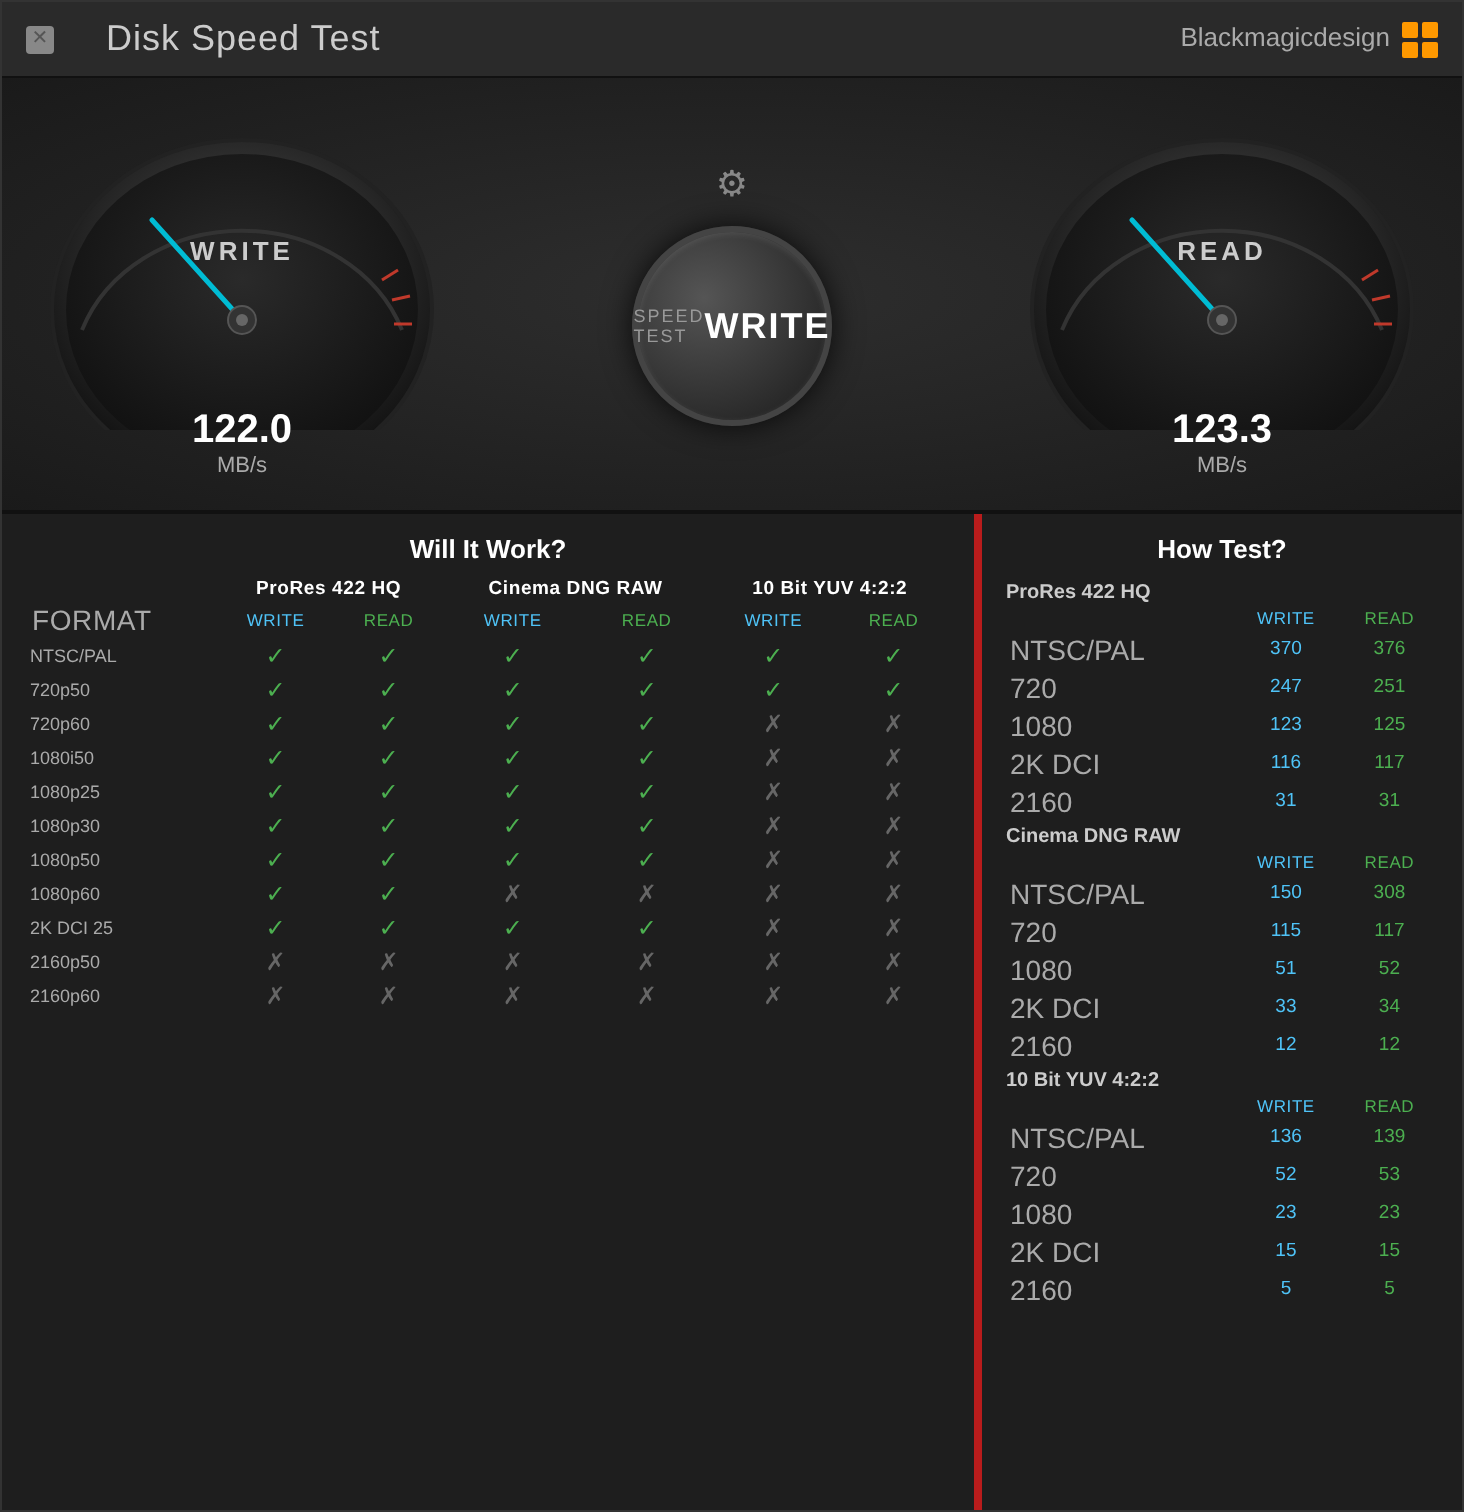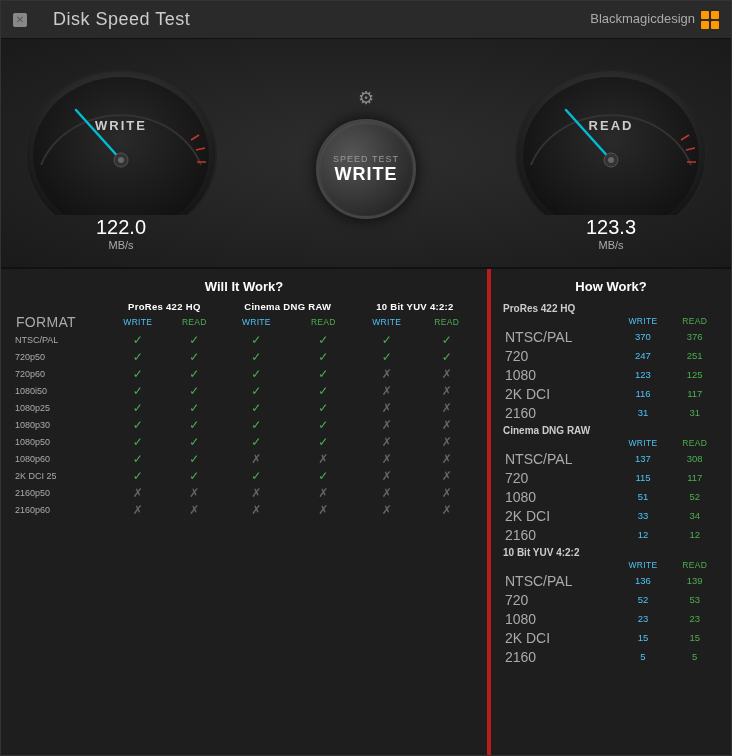--- a/index.html
+++ b/index.html
@@ -87,23 +87,23 @@
       flex-direction: column;
       align-items: center;
       position: relative;
     }
     .gauge-svg {
       display: block;
     }
     .gauge-value {
       color: #fff;
       font-size: 20px;
-      font-weight: normal;
+      font-weight: bold;
       text-align: left;
-      margin-top: 16px;
+      margin-top: 4px;
     }
     .gauge-unit {
       color: #aaa;
       font-size: 11px;
       text-align: center;
     }
     .center-controls {
       display: flex;
       flex-direction: column;
       align-items: center;
@@ -113,21 +113,20 @@
       color: #888;
       font-size: 18px;
       cursor: pointer;
     }
     .start-btn {
       width: 100px; height: 100px;
       border-radius: 50%;
       background: radial-gradient(circle at 35% 35%, #555, #1a1a1a);
       border: 3px solid #444;
       display: flex;
-      flex-direction: column;
       align-items: center;
       justify-content: center;
       cursor: pointer;
       box-shadow: 0 0 15px rgba(0,0,0,0.8), inset 0 1px 3px rgba(255,255,255,0.1);
     }
     .start-btn-sub {
       color: #999;
       font-size: 9px;
       letter-spacing: 1px;
       text-transform: uppercase;
@@ -435,21 +434,21 @@
               <td><span class="cross">✗</span></td>
               <td><span class="cross">✗</span></td>
               <td><span class="cross">✗</span></td>
               <td><span class="cross">✗</span></td>
             </tr>
           </tbody>
       </table>
     </div>
 
     <div class="right-table">
-      <div class="section-header">How Work?</div>
+      <div class="section-header">How Test?</div>
       <table>
         <tbody id="how-fast-body">
         <tr>
               <td colspan="3" class="group-header">ProRes 422 HQ</td>
             </tr>
             <tr>
               <th></th>
               <th class="write-head">WRITE</th>
               <th class="read-head">READ</th>
             </tr>
@@ -481,21 +480,21 @@
             <tr>
               <td colspan="3" class="group-header">Cinema DNG RAW</td>
             </tr>
             <tr>
               <th></th>
               <th class="write-head">WRITE</th>
               <th class="read-head">READ</th>
             </tr>
             <tr>
               <td class="right-label">NTSC/PAL</td>
-              <td class="write-val">137</td>
+              <td class="write-val">150</td>
               <td class="read-val">308</td>
             </tr>
             <tr>
               <td class="right-label">720</td>
               <td class="write-val">115</td>
               <td class="read-val">117</td>
             </tr>
             <tr>
               <td class="right-label">1080</td>
               <td class="write-val">51</td>

